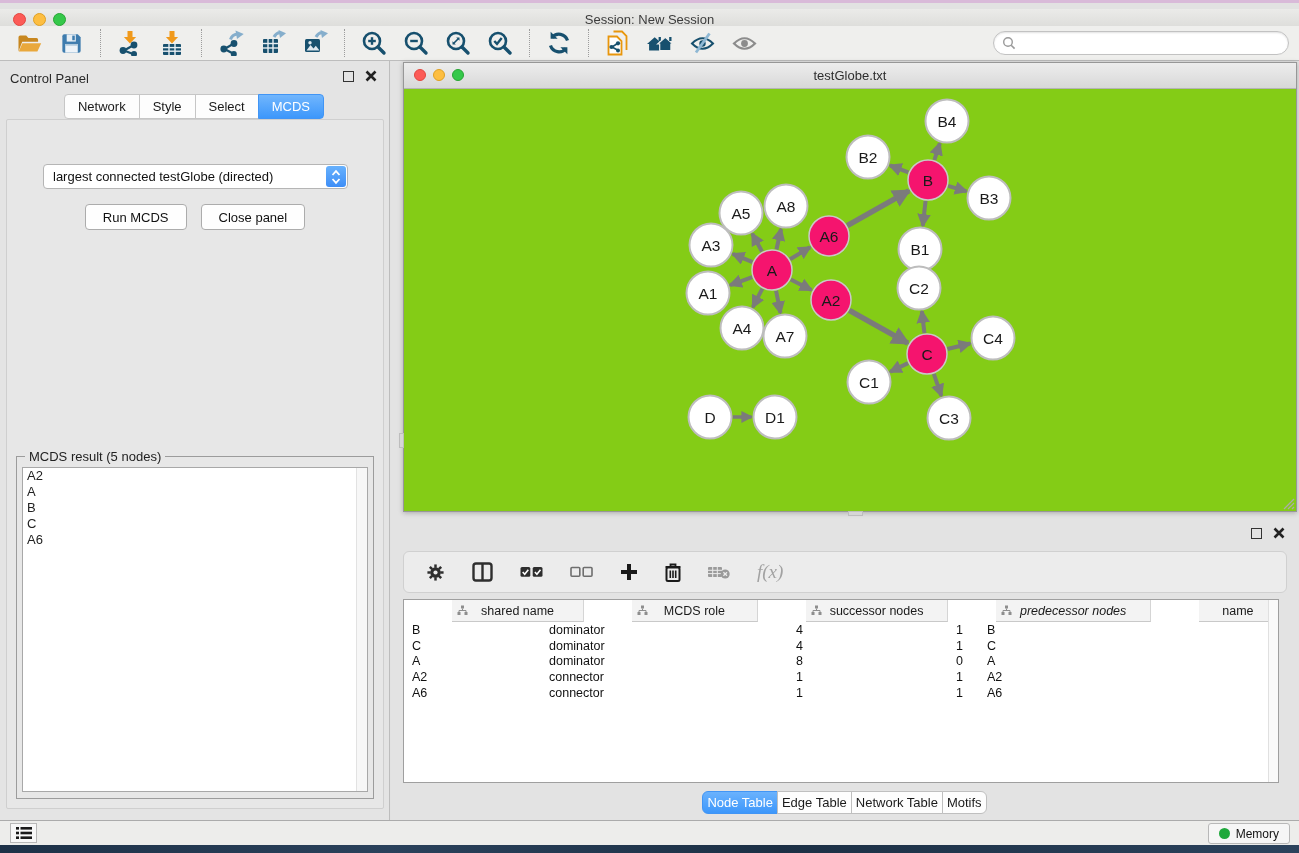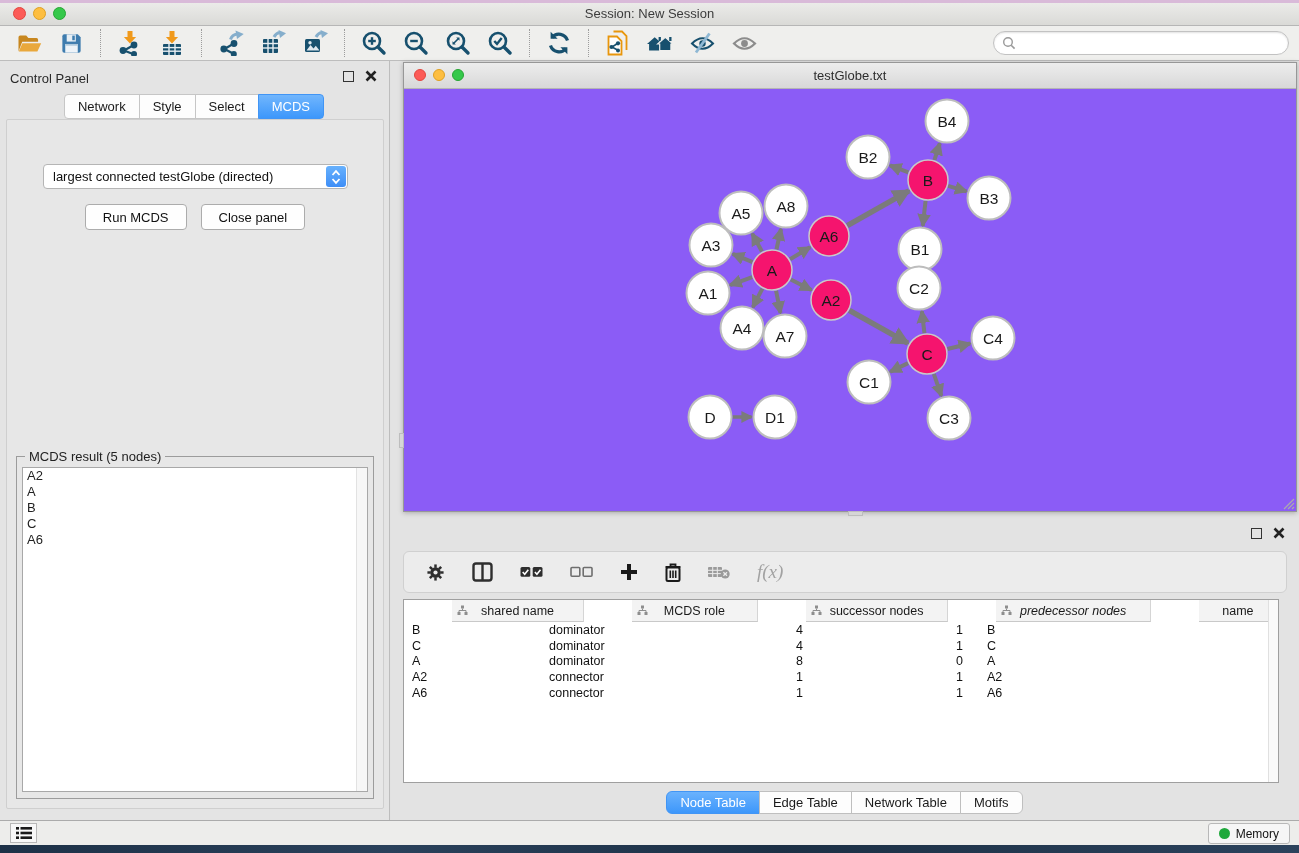--- a/index.html
+++ b/index.html
@@ -3,21 +3,21 @@
 <meta charset="utf-8">
 <style>
   * { margin:0; padding:0; box-sizing:border-box; }
   html,body { width:1299px; height:853px; }
   body { font-family:"Liberation Sans","DejaVu Sans",sans-serif; background:#E2E2E2; position:relative; overflow:hidden; font-size:13px; color:#222; }
 
   .abs { position:absolute; }
 
   
   #menubar-strip { left:0; top:0; width:1299px; height:3px; background:#D9BAD9; }
-  #titlebar { left:0; top:3px; width:1299px; height:23px; background:linear-gradient(#EBEBE9,#DADAD7); border-bottom:1px solid #B6B6B6; }
+  #titlebar { left:0; top:9px; width:1299px; height:23px; background:linear-gradient(#EBEBE9,#DADAD7); border-bottom:1px solid #B6B6B6; }
   .traffic { display:flex; gap:7px; position:absolute; }
   .light { width:13px; height:13px; border-radius:50%; }
   .light.red { background:#FC5B57; border:1px solid #E2463F; }
   .light.yellow { background:#FDBE41; border:1px solid #DFA023; }
   .light.green { background:#35C84A; border:1px solid #27A534; }
   #window-title { width:100%; text-align:center; line-height:22px; color:#3C3C3C; font-size:13px; }
 
   
   #main-toolbar { left:0; top:26px; width:1299px; height:35px; background:#EFEFED; border-bottom:1px solid #BDBDBD; display:flex; align-items:center; padding-left:8px; }
   .tb-btn { width:42px; height:31px; display:flex; align-items:center; justify-content:center; cursor:default; }
@@ -46,42 +46,42 @@
   #result-scroll { right:0; top:0; bottom:0; width:11px; background:#F7F7F7; border-left:1px solid #E2E2E2; }
   .result-item { font-size:13px; line-height:16px; padding-left:4px; }
 
   
   #right-area { left:391px; top:61px; width:908px; height:759px; background:#E3E3E3; }
 
   
   #net-frame { left:12px; top:1px; width:894px; height:450px; background:#fff; border:1px solid #979797; box-shadow:0 1px 5px rgba(0,0,0,.25); }
   #net-titlebar { left:0; top:0; width:100%; height:26px; background:linear-gradient(#EDEDED,#D8D8D8); border-bottom:1px solid #B5B5B5; }
   #net-title { width:100%; text-align:center; line-height:25px; font-size:13px; color:#2E2E2E; }
-  #net-canvas { left:0; top:26px; width:892px; height:422px; background:#8b5cf6; overflow:hidden; }
+  #net-canvas { left:0; top:26px; width:892px; height:422px; background:#84cc16; overflow:hidden; }
   #net-grip { right:1px; bottom:1px; }
   .mini-handle-v { left:-5px; top:370px; width:5px; height:15px; background:#D6D6D6; border:1px solid #BDBDBD; }
   .mini-handle-h { left:444px; bottom:-5px; width:15px; height:5px; background:#D6D6D6; border:1px solid #BDBDBD; }
 
   
   #table-panel { left:0; top:458px; width:908px; height:300px; }
   #tp-title { left:22px; top:8px; font-size:13px; color:#2A2A2A;margin-top:21px; }
   #tp-toolbar { left:12px; top:32px; width:884px; height:42px; background:#ECECEC; border:1px solid #D0D0D0; border-radius:6px; display:flex; align-items:center; gap:27px; padding-left:22px; }
   .tp-icon { display:flex; align-items:center; justify-content:center; }
   #fx-label { font-family:"Liberation Serif","DejaVu Serif",serif; font-style:italic; font-size:19px; color:#A2A2A2; }
   #tp-table { left:12px; top:80px; width:876px; height:184px; background:#fff; border:1px solid #9F9F9F; overflow:hidden; }
   #tp-header { display:flex; height:22px; }
   .th { background:#F3F3F3; border-bottom:1px solid #C9C9C9; border-right:1px solid #D5D5D5; display:flex; align-items:center; justify-content:center; position:relative; font-size:12.5px; color:#1A1A1A;margin-left:48px; }
   .th .tree-ico { position:absolute; left:5px; top:5px; }
   .tr { display:flex; height:15.8px; align-items:center; }
   .td { font-size:12.5px; color:#111; white-space:nowrap; overflow:hidden; }
   .td.left { padding-left:8px; text-align:left; }
   .td.num { text-align:right; padding-right:16px; }
   #tp-scroll { right:0; top:0; bottom:0; width:10px; background:#FAFAFA; border-left:1px solid #E0E0E0; }
   #tp-tabs { left:0; top:272px; width:100%; display:flex; justify-content:center; }
-  .btab { background:#FDFDFD; border:1px solid #BFBFBF; padding:3px 13px; font-size:13px; margin-left:-1px; color:#1A1A1A; }
+  .btab { background:#FDFDFD; border:1px solid #BFBFBF; padding:3px 4px; font-size:13px; margin-left:-1px; color:#1A1A1A; }
   .btab:first-child { border-radius:6px 0 0 6px; }
   .btab:last-child { border-radius:0 6px 6px 0; }
   .btab.active { background:linear-gradient(#6AB2FD,#3D97FB); border-color:#4195F5; color:#fff; }
 
   
   #status-bar { left:0; top:820px; width:1299px; height:25px; background:#EDEDEB; border-top:1px solid #ABABAB; }
   #list-btn { left:10px; top:2px; width:27px; height:20px; background:#F8F8F8; border:1px solid #B8B8B8; display:flex; align-items:center; justify-content:center; }
   #memory-btn { right:9px; top:2px; height:21px; background:#F6F6F6; border:1px solid #B8B8B8; border-radius:3px; display:flex; align-items:center; gap:6px; padding:0 10px; }
   #memory-dot { width:11px; height:11px; border-radius:50%; background:#1FA83C; }
   #memory-label { font-size:12px; color:#111; }

